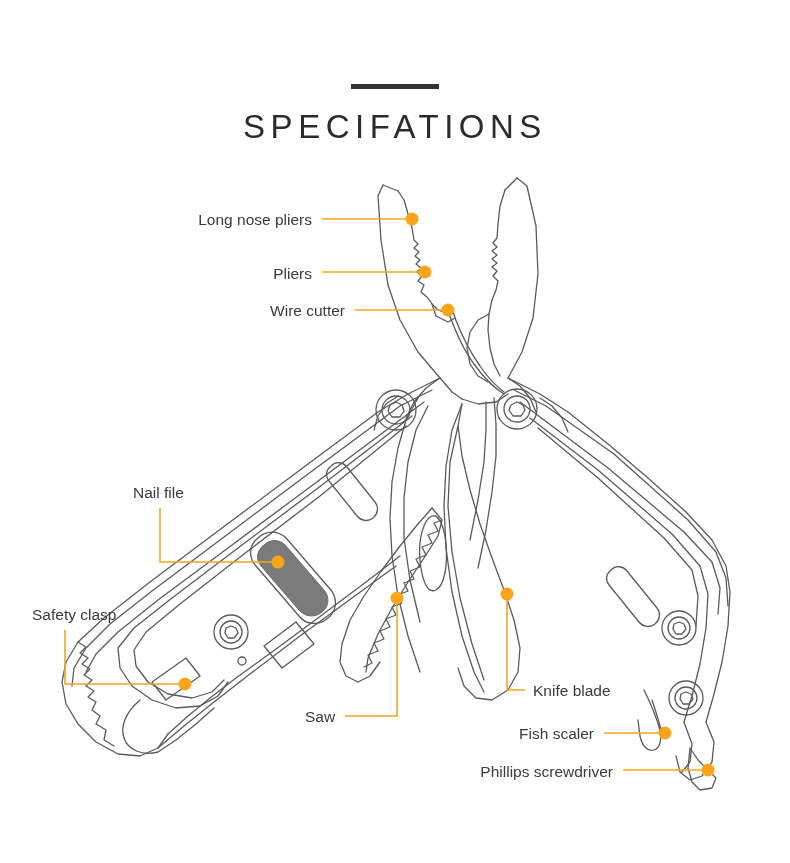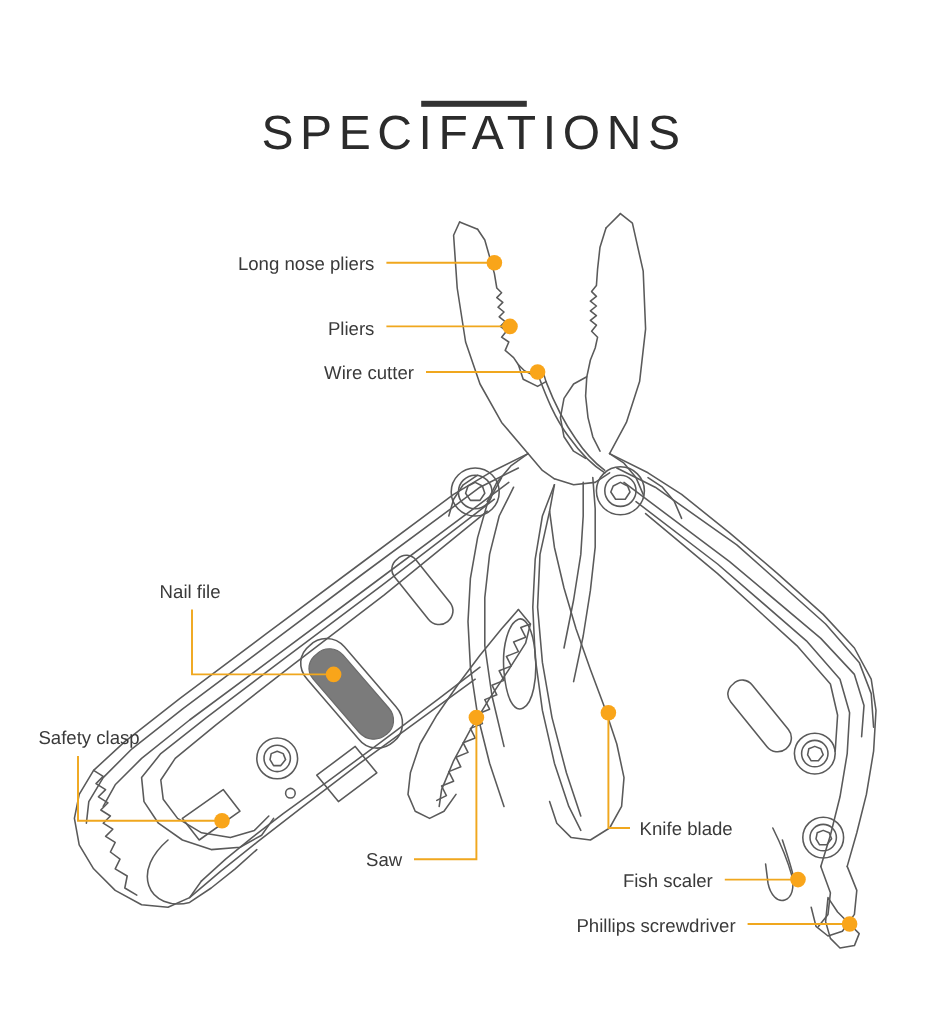--- a/index.html
+++ b/index.html
@@ -27,21 +27,22 @@
     width: 790px;
     text-align: center;
   }
   .accent-bar {
     width: 88px;
     height: 5px;
     background: #333333;
     margin: 84px auto 0 auto;
   }
   .page-title {
-    font-size: 40px;
+    margin-top: 19px;
+    font-size: 33px;
     letter-spacing: 5.5px;
     color: #2b2b2b;
     font-weight: 400;
     font-family: "Liberation Sans", sans-serif;
   }
   svg.diagram {
     position: absolute;
     top: 0;
     left: 0;
     width: 790px;

